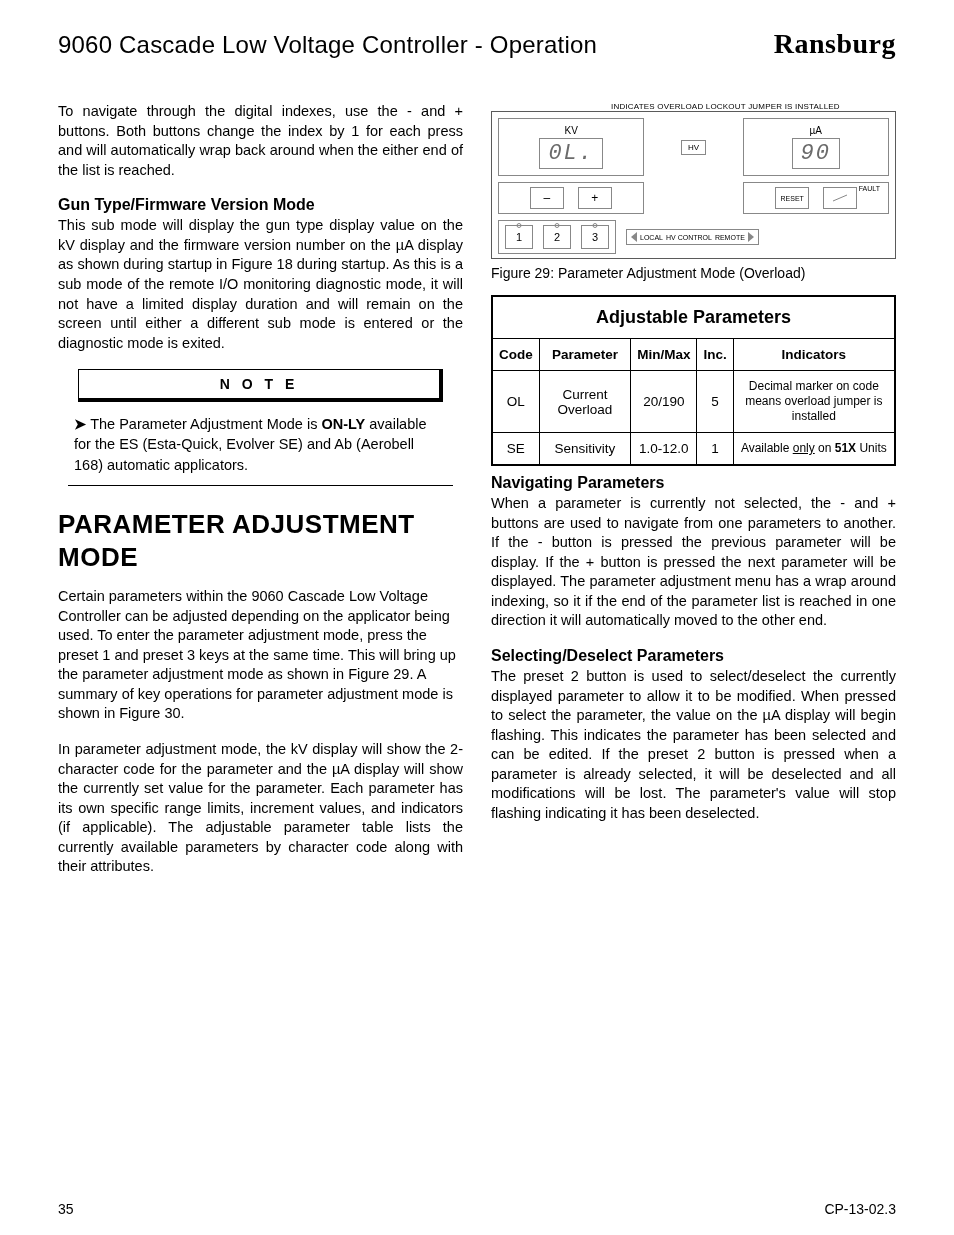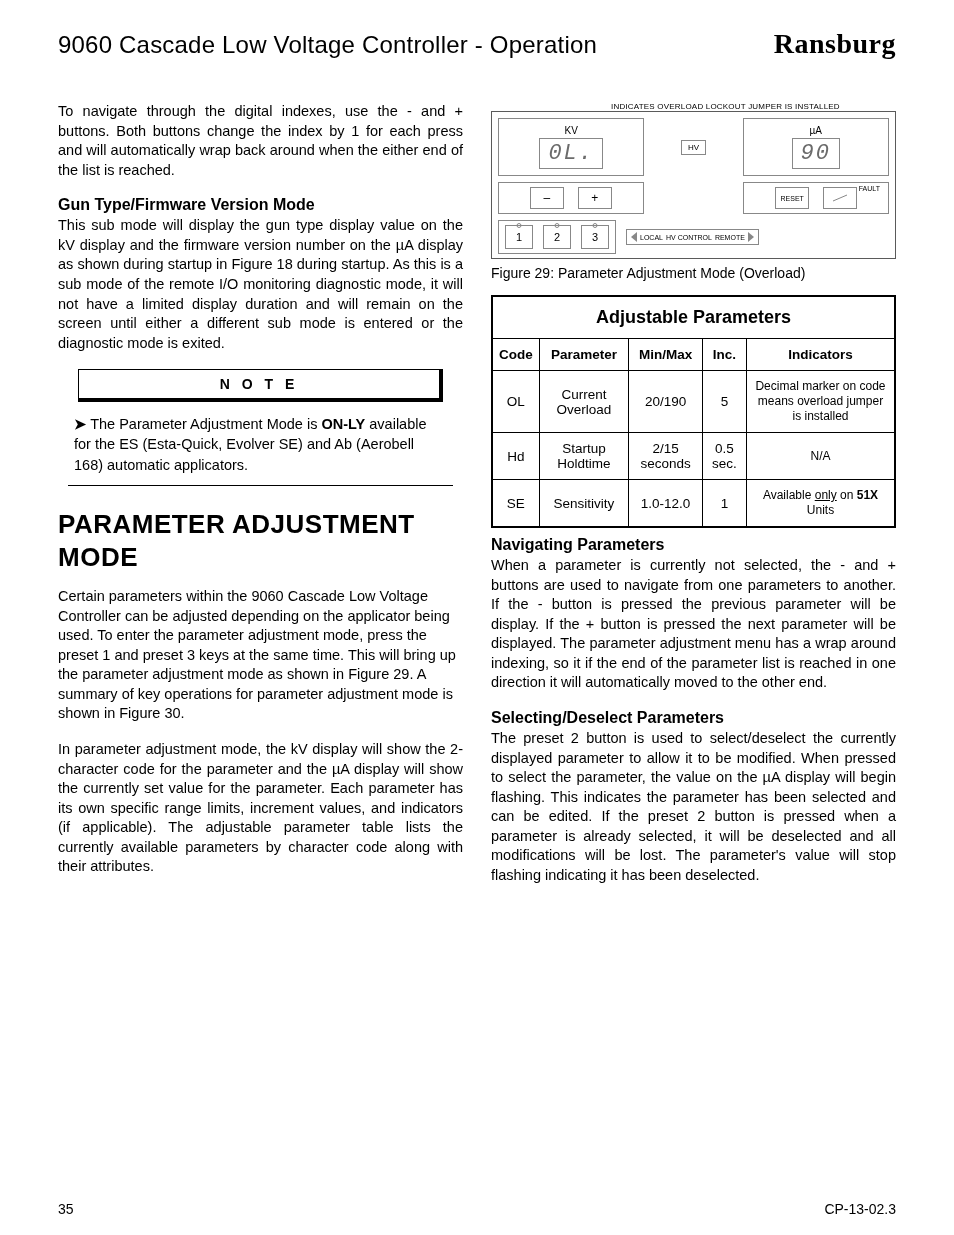--- a/index.html
+++ b/index.html
@@ -162,27 +162,20 @@
         </thead>
         <tbody>
           <tr>
             <td>OL</td>
             <td>Current Overload</td>
             <td>20/190</td>
             <td>5</td>
             <td class="indic">Decimal marker on code means overload jumper is installed</td>
           </tr>
           <tr>
-            <td>Hd</td>
-            <td>Startup Holdtime</td>
-            <td>2/15 seconds</td>
-            <td>0.5 sec.</td>
-            <td class="indic">N/A</td>
-          </tr>
-          <tr>
             <td>SE</td>
             <td>Sensitivity</td>
             <td>1.0-12.0</td>
             <td>1</td>
             <td class="indic"><span>Available </span><span class="underline">only</span><span> on </span><b>51X</b><span> Units</span></td>
           </tr>
         </tbody>
       </table>
 
       <div class="h2" style="margin-top:2px;">Navigating Parameters</div>

